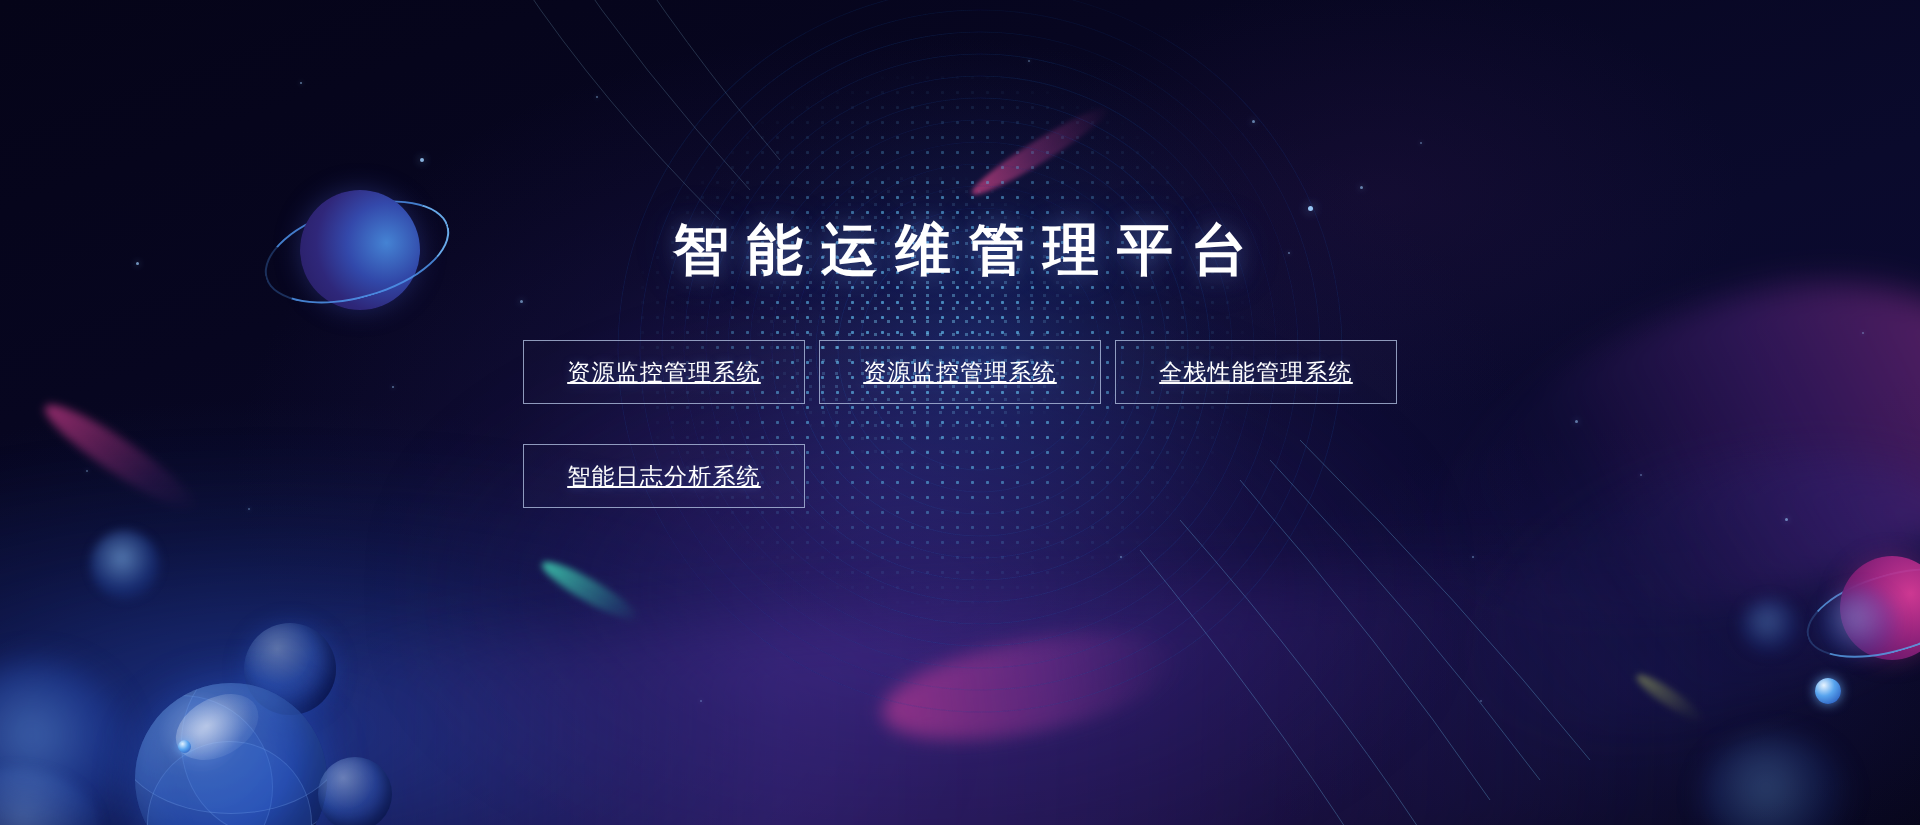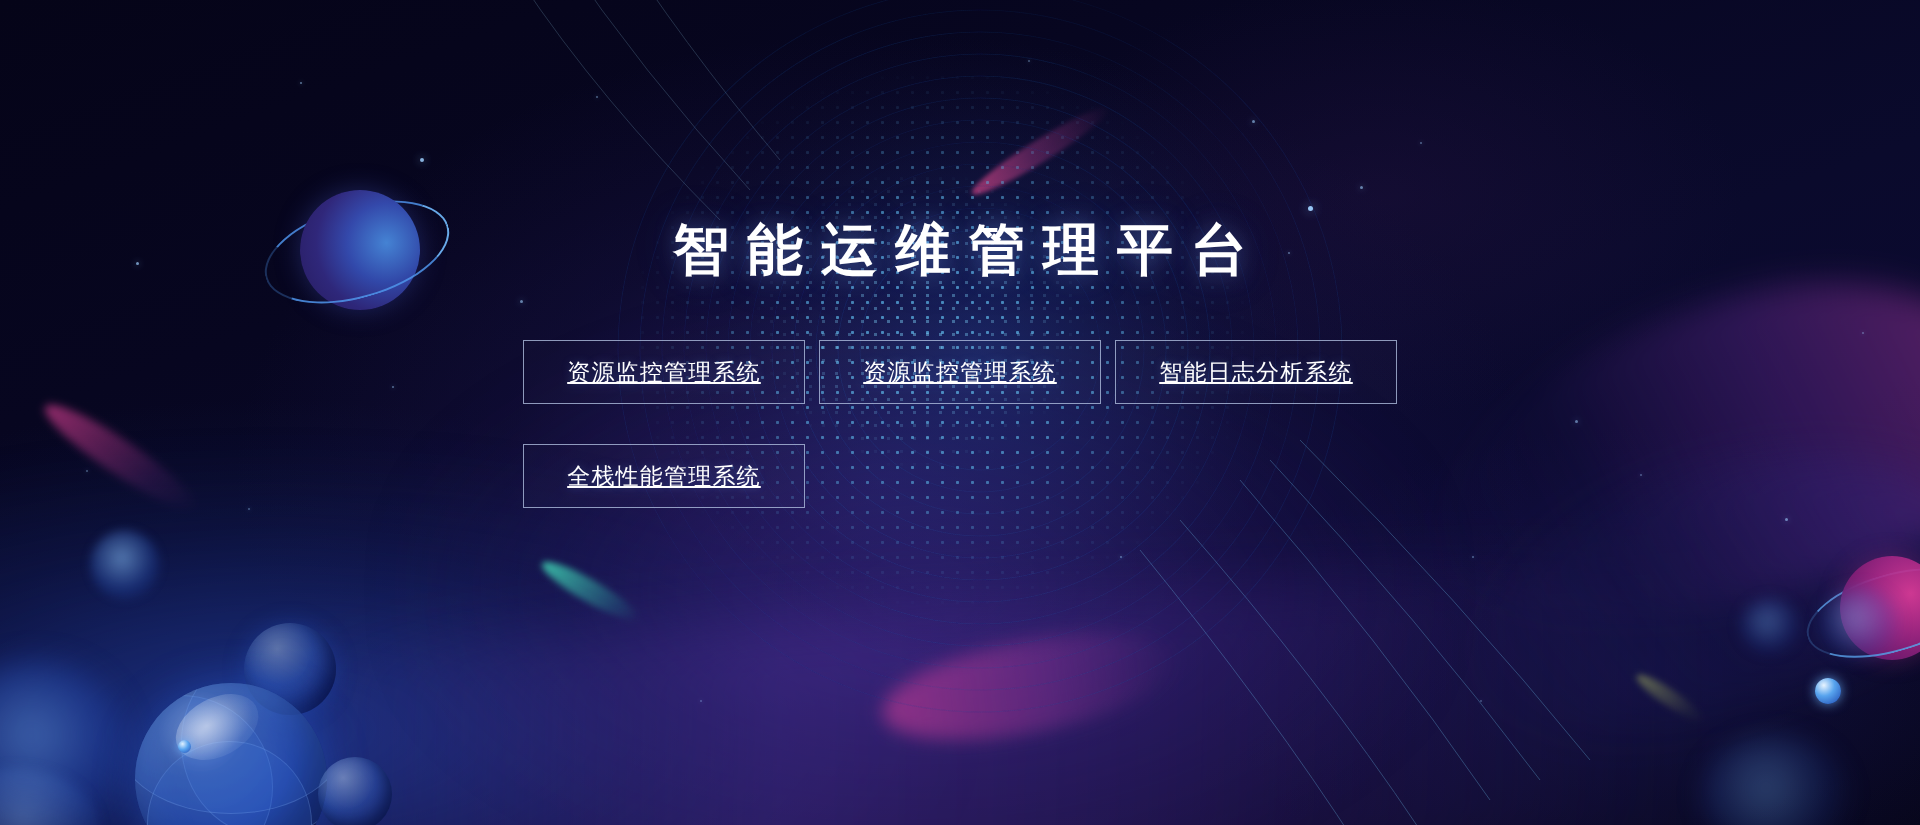--- a/index.html
+++ b/index.html
@@ -452,18 +452,18 @@
       <div class="star" style="left: 1480px; top: 700px; width: 2px; height: 2px; opacity: 0.35; box-shadow: rgba(140, 200, 255, 0.85) 0px 0px 4.4px;"></div>
       <div class="star" style="left: 1028px; top: 60px; width: 2px; height: 2px; opacity: 0.4; box-shadow: rgba(140, 200, 255, 0.85) 0px 0px 4.4px;"></div>
     </div>
 
   <div class="content">
     <h1 class="title">智能运维管理平台</h1>
 
     <div class="btn-grid" id="system-buttons">
         <div class="sys-btn">资源监控管理系统</div>
         <div class="sys-btn">资源监控管理系统</div>
+        <div class="sys-btn">全栈性能管理系统</div>
         <div class="sys-btn">智能日志分析系统</div>
-        <div class="sys-btn">全栈性能管理系统</div>
       </div>
   </div>
 
 </div>
 
 </body></html>

